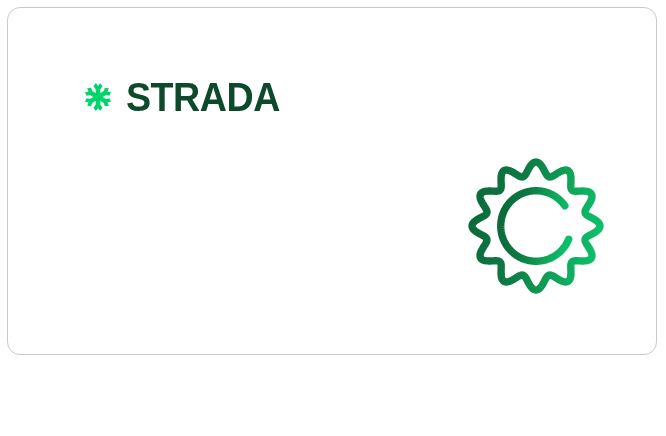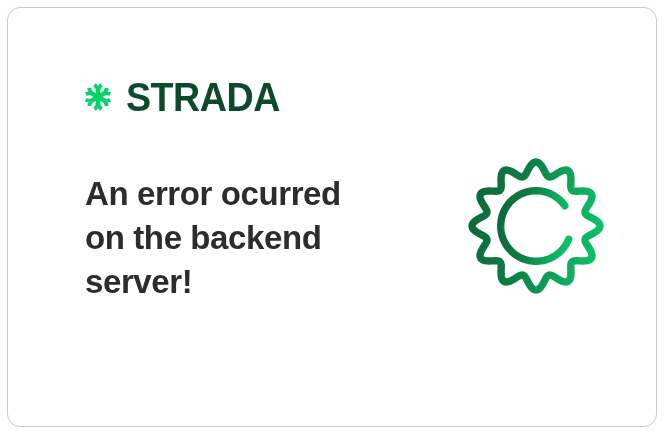--- a/index.html
+++ b/index.html
@@ -15,21 +15,21 @@
     font-family: "Liberation Sans", sans-serif;
     -webkit-font-smoothing: antialiased;
   }
 
   
   #card {
     position: absolute;
     left: 7px;
     top: 7px;
     width: 650px;
-    height: 420px;
+    height: 348px;
     box-sizing: border-box;
     background: #ffffff;
     border: 1px solid #c5c9d1;
     border-radius: 13px;
   }
 
   
   #brand {
     position: absolute;
     left: 71px;
@@ -123,21 +123,20 @@
               <path d="M 56 14 L 62 22 L 55.5 30 L 50 22 Z"></path>
             </g>
           </g>
         <circle cx="50" cy="50" r="9"></circle>
       </g>
     </svg>
 
     <div id="brand-word" style="color: rgb(13, 74, 43);">STRADA</div>
   </div>
 
-  <div id="message" style="color: rgb(44, 44, 48);">An error ocurred on the backend server!</div>
 
   <svg id="gear" viewBox="0 0 200 200">
     <defs>
       <linearGradient id="gearGrad" x1="0" y1="0.42" x2="1" y2="0.58">
         <stop offset="0" stop-color="#0b6b3a"></stop>
         <stop offset="0.35" stop-color="#0d7a43"></stop>
         <stop offset="0.72" stop-color="#0ea659"></stop>
         <stop offset="1" stop-color="#0cc069"></stop>
       </linearGradient>
     </defs>

